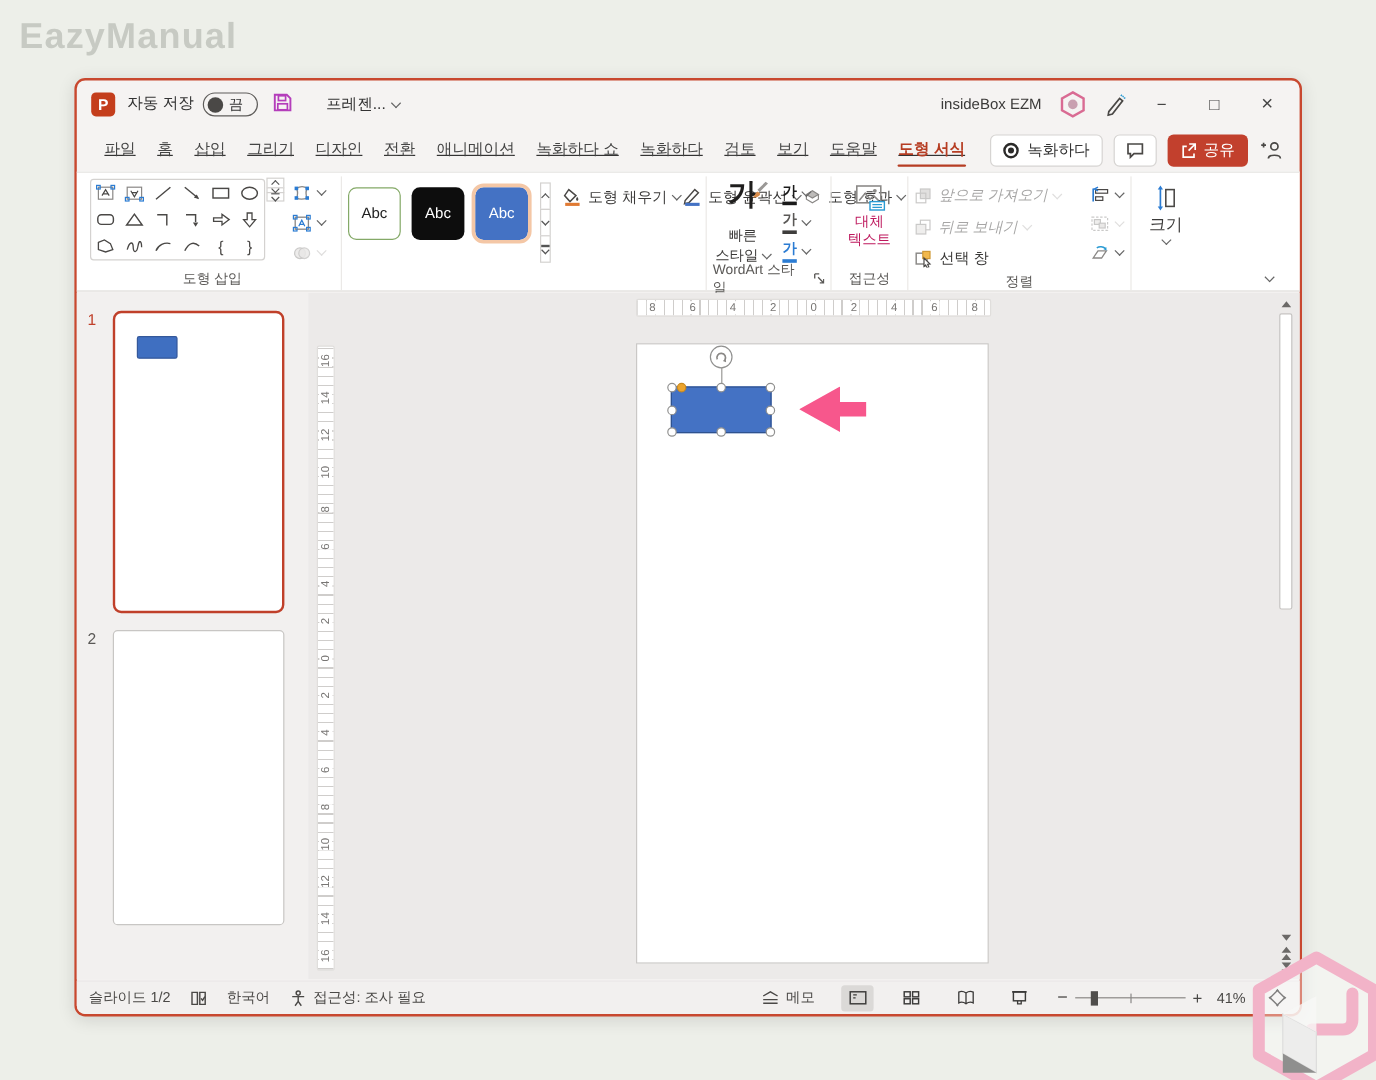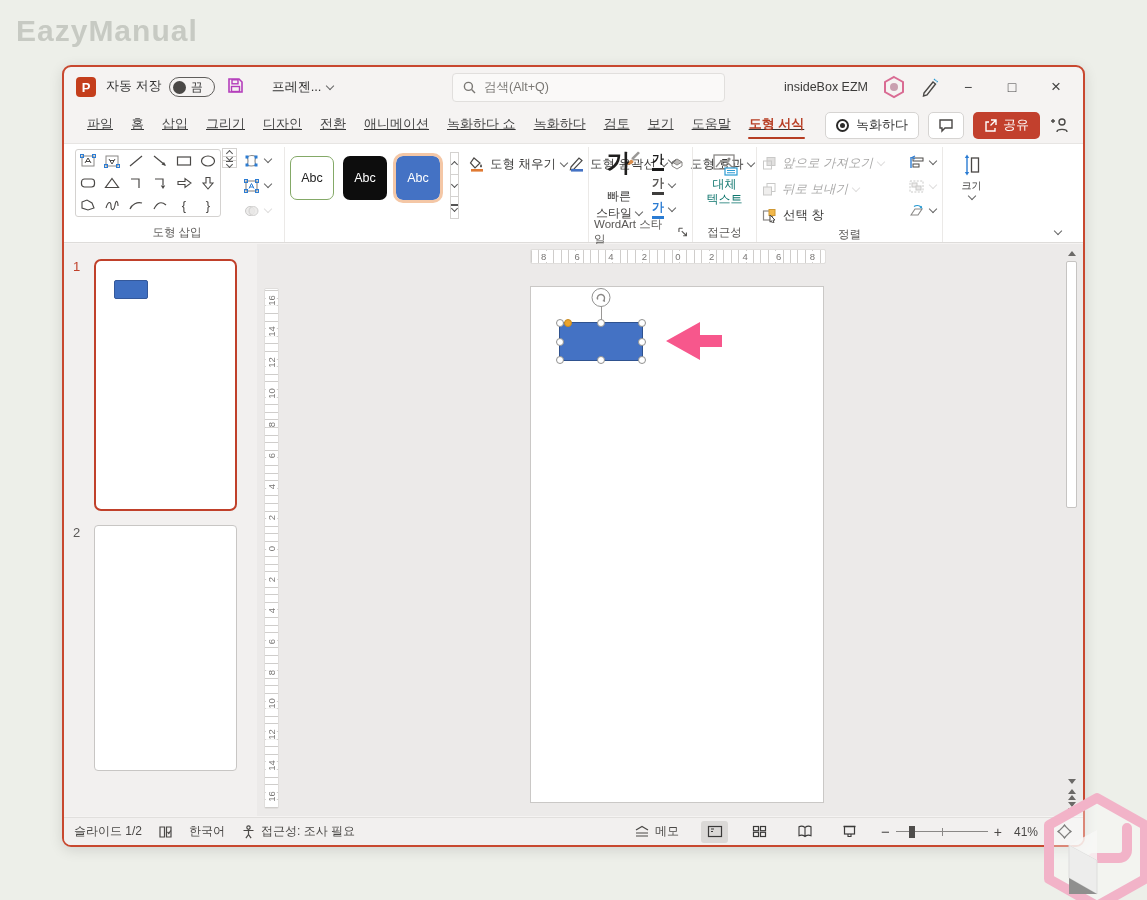--- a/index.html
+++ b/index.html
@@ -77,28 +77,28 @@
   .wa-big { width:50px; display:flex; flex-direction:column; align-items:center; font-size:12px; color:#3b3a39; }
   .wa-glyph { font-size:25px; font-weight:bold; color:#1f1e1d; line-height:26px; position:relative; }
   .wa-col { display:flex; flex-direction:column; gap:3px; padding:2px 0 0 8px; }
   .wa-item { display:flex; align-items:center; gap:5px; height:21px; }
   .wa-s { font-size:12px; font-weight:bold; line-height:13px; padding-bottom:2px; }
   .fill-g { color:#1a1a1a; border-bottom:3px solid #1a1a1a; }
   .out-g { color:#5a5856; border-bottom:3px solid #3e3d3c; }
   .eff-g { color:#2b7cd3; border-bottom:3px solid #2b7cd3; }
 
   
-  .alt-btn { display:flex; flex-direction:column; align-items:center; font-size:12px; color:#0f766e; padding:4px 6px 0; line-height:15px; }
+  .alt-btn { display:flex; flex-direction:column; align-items:center; font-size:12px; color:#be185d; padding:4px 6px 0; line-height:15px; }
 
   
   .arr-left { display:flex; flex-direction:column; gap:2px; padding-top:2px; width:142px; }
   .arr-right { display:flex; flex-direction:column; gap:3px; padding:3px 0 0 4px; }
 
   
-  .size-btn { display:flex; flex-direction:column; align-items:center; gap:3px; padding-top:5px; font-size:10px; color:#3b3a39; width:52px; }
+  .size-btn { display:flex; flex-direction:column; align-items:center; gap:3px; padding-top:5px; font-size:14px; color:#3b3a39; width:52px; }
 
   .collapse-chev { position:absolute; right:22px; bottom:8px; }
 
   
   .content { position:absolute; left:0; right:0; top:177px; bottom:29px; background:#eceae9; display:flex; overflow:hidden; }
   .thumbs { width:193px; background:#f2f0ef; position:relative; flex:none; }
   .thumb-num { position:absolute; font-size:13px; }
   .thumb { position:absolute; background:#fff; }
   .thumb1 { left:30px; top:15px; width:143px; height:252px; border:2.5px solid #c0402a; border-radius:7px; }
   .thumb2 { left:30px; top:281px; width:143px; height:246px; border:1px solid #c8c6c4; border-radius:4px; }
@@ -168,27 +168,20 @@
     <span class="save-ico">
       <svg width="17" height="17" viewBox="0 0 17 17">
           <path d="M2 2 h10 l3 3 v10 h-13 z" fill="none" stroke="#b43dbb" stroke-width="1.6"></path>
           <rect x="5" y="2.8" width="6" height="4" fill="none" stroke="#b43dbb" stroke-width="1.4"></rect>
           <rect x="4.5" y="9.5" width="8" height="5" fill="none" stroke="#b43dbb" stroke-width="1.4"></rect>
         </svg>
     </span>
     <div class="docname">
       <span>프레젠...</span>
       <span class="chev"></span>
-    </div>
-    <div class="searchbox">
-      <svg width="13" height="13" viewBox="0 0 13 13">
-          <circle cx="5.4" cy="5.4" r="4" fill="none" stroke="#7a7874" stroke-width="1.4"></circle>
-          <line x1="8.6" y1="8.6" x2="12" y2="12" stroke="#7a7874" stroke-width="1.4"></line>
-        </svg>
-      <span>검색(Alt+Q)</span>
     </div>
     <div class="tb-right">
       <span class="account-name">insideBox EZM</span>
       <svg class="hexavatar" viewBox="0 0 24 24">
           <polygon points="12,2 21,7 21,17 12,22 3,17 3,7" fill="none" stroke="#d96b93" stroke-width="2"></polygon>
           <circle cx="12" cy="12" r="4" fill="#c9a0b0"></circle>
         </svg>
       <svg width="19" height="19" viewBox="0 0 19 19">
           <path d="M4 15 L13 4 l2.5 2 L7 17 l-3.5 1 z" fill="none" stroke="#4a4846" stroke-width="1.4"></path>
           <path d="M14 2 l1 -1 M16.5 4 l1.3 -.6 M15.5 2.8 l.8 -.8" stroke="#2b9bd3" stroke-width="1.2"></path>

